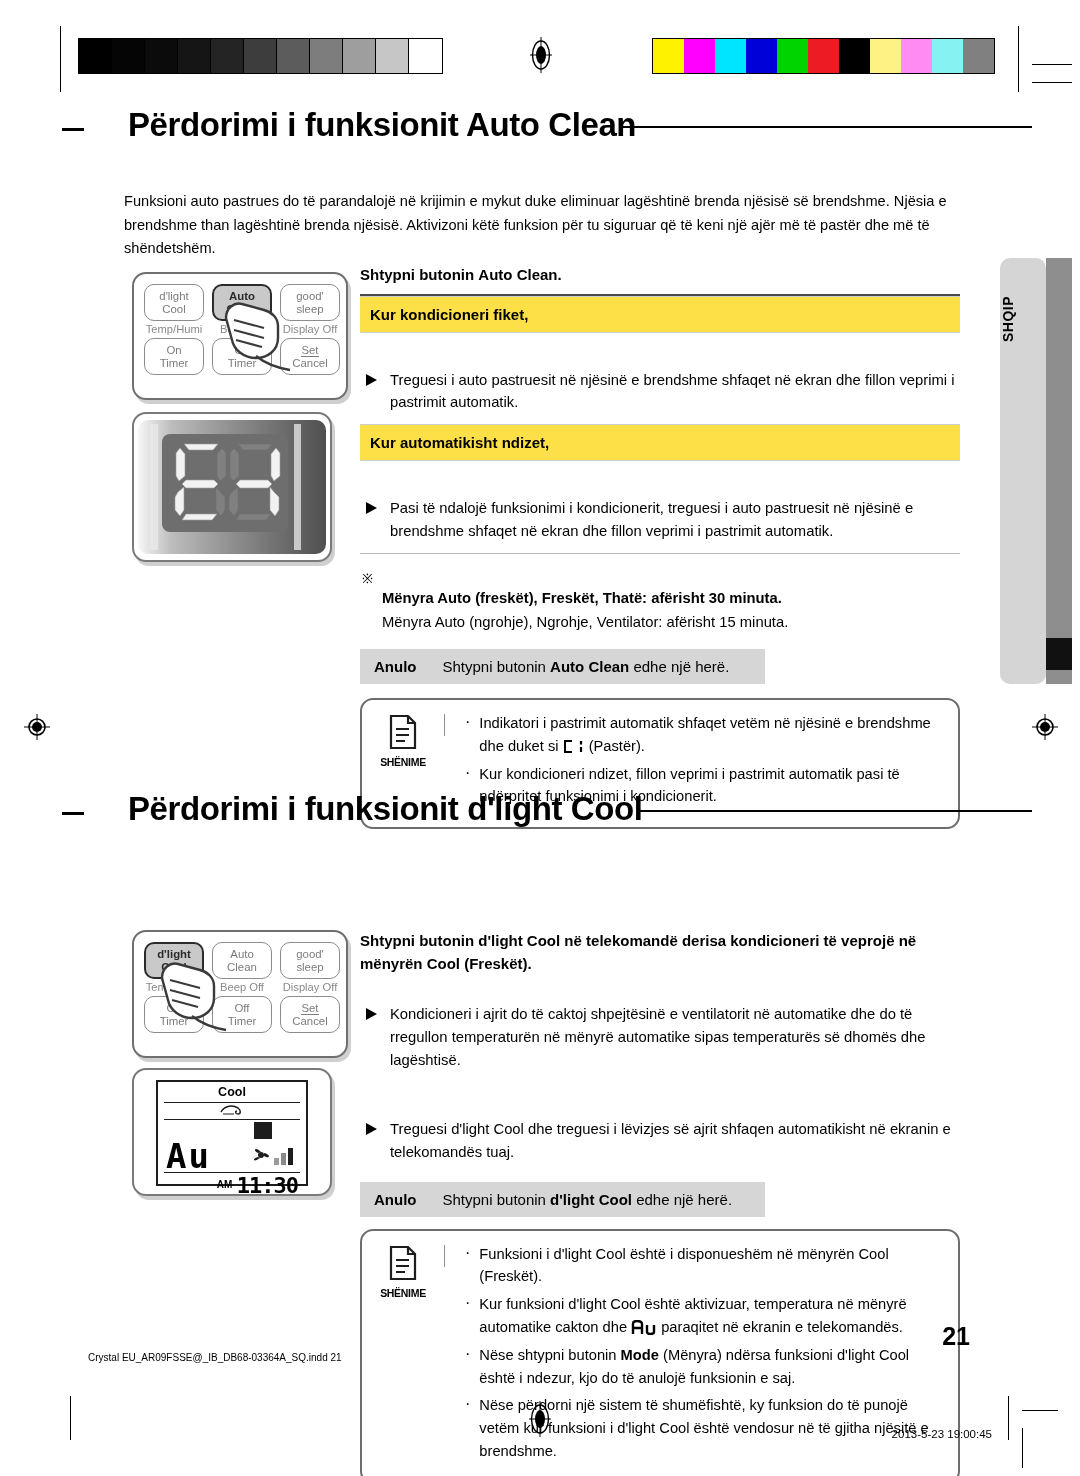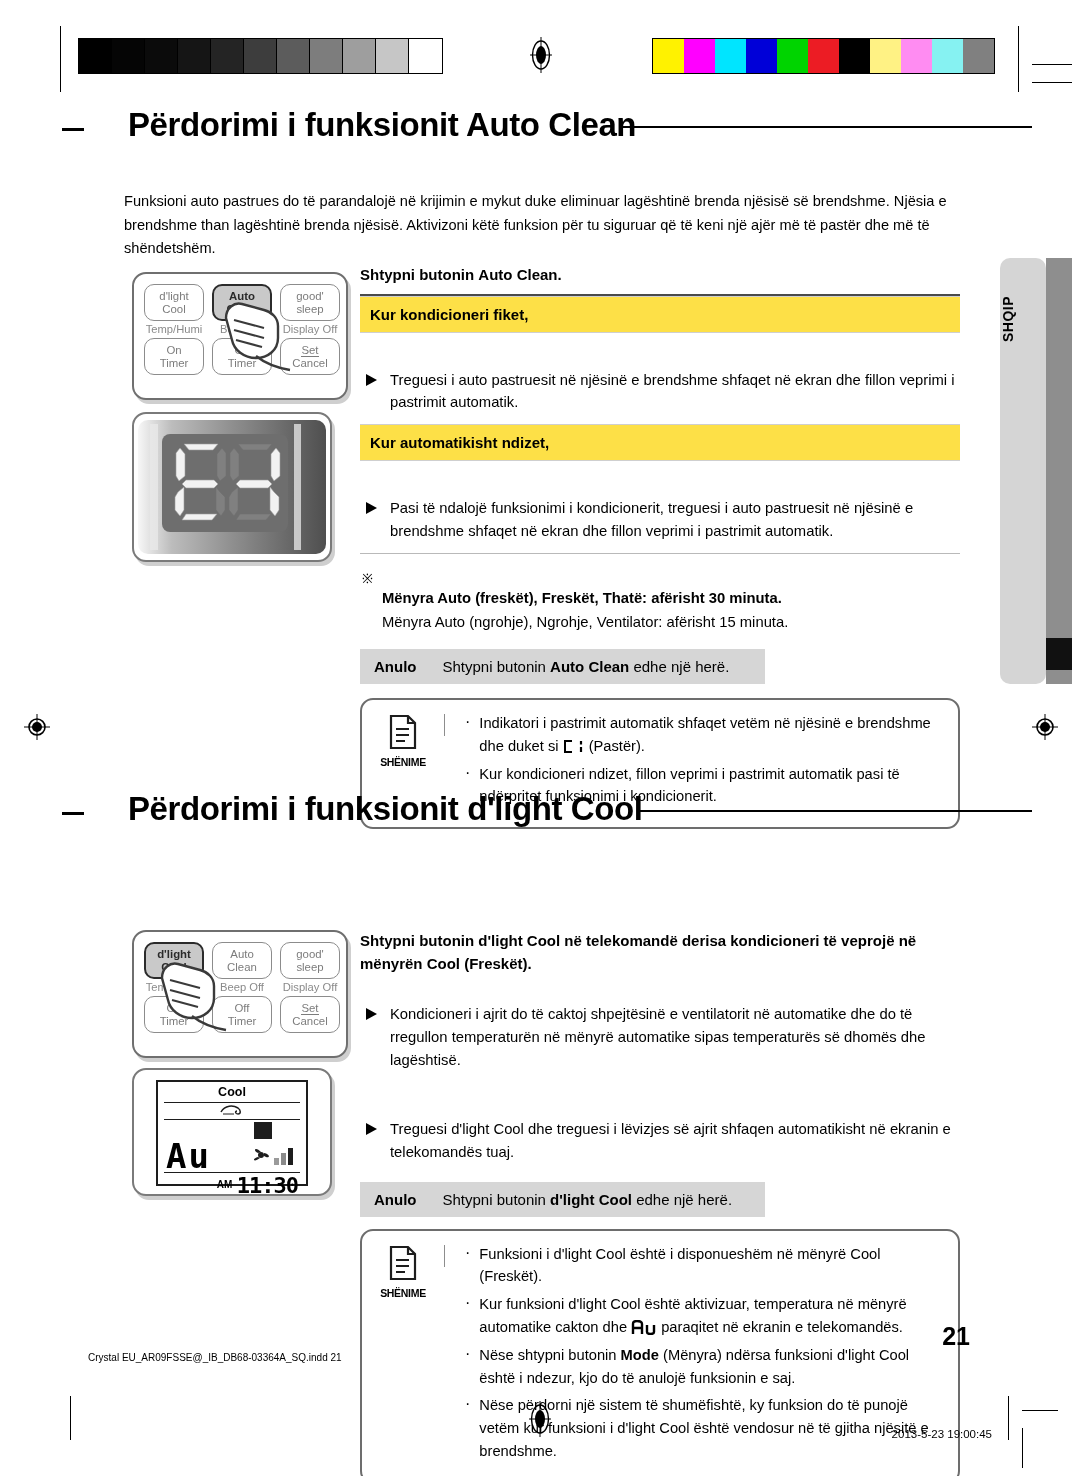--- a/index.html
+++ b/index.html
@@ -519,21 +519,21 @@
           <line x1="8" y1="15" x2="21" y2="15" stroke="#1d1d1d" stroke-width="2"></line>
           <line x1="8" y1="21" x2="21" y2="21" stroke="#1d1d1d" stroke-width="2"></line>
           <line x1="8" y1="27" x2="17" y2="27" stroke="#1d1d1d" stroke-width="2"></line>
         </svg>
         <div class="cap">SHËNIME</div>
       </div>
       <div class="note-sep"></div>
       <div class="note-items">
         <div class="nitem">
           <span class="ndot">·</span>
-          <span class="ntxt">Funksioni i d'light Cool është i disponueshëm në mënyrë Cool (Freskët).</span>
+          <span class="ntxt">Funksioni i d'light Cool është i disponueshëm në mënyrën Cool (Freskët).</span>
         </div>
         <div class="nitem">
           <span class="ndot">·</span>
           <span class="ntxt"><span>Kur funksioni d'light Cool është aktivizuar, temperatura në mënyrë automatike cakton dhe </span><svg width="30" height="15" viewBox="0 0 30 15" style="vertical-align:-3px">
                 <path d="M2 14 V4 Q2 1 6 1 Q11 1 11 4 V14 M2 8 H11" fill="none" stroke="#000" stroke-width="2.4"></path>
                 <path d="M16 5 V12 Q16 14 19.5 14 Q23 14 23 12 V5" fill="none" stroke="#000" stroke-width="2.4"></path>
               </svg><span>paraqitet në ekranin e telekomandës.</span></span>
         </div>
         <div class="nitem">
           <span class="ndot">·</span>

